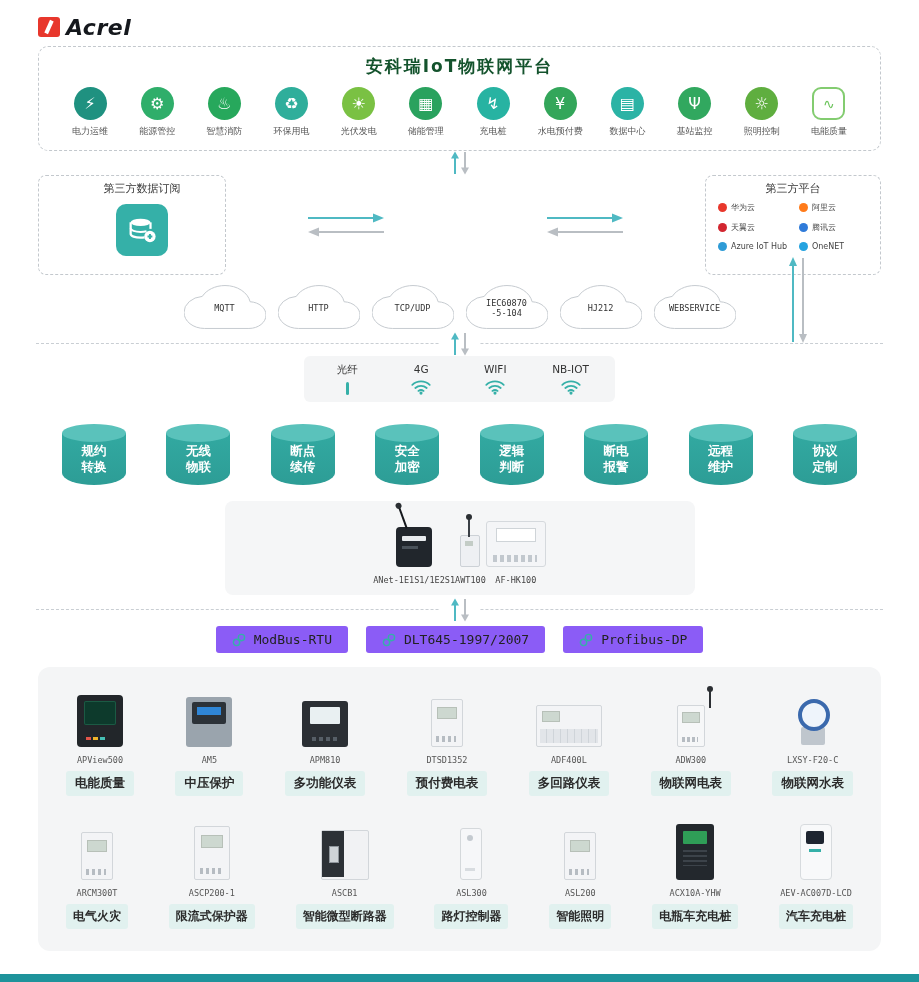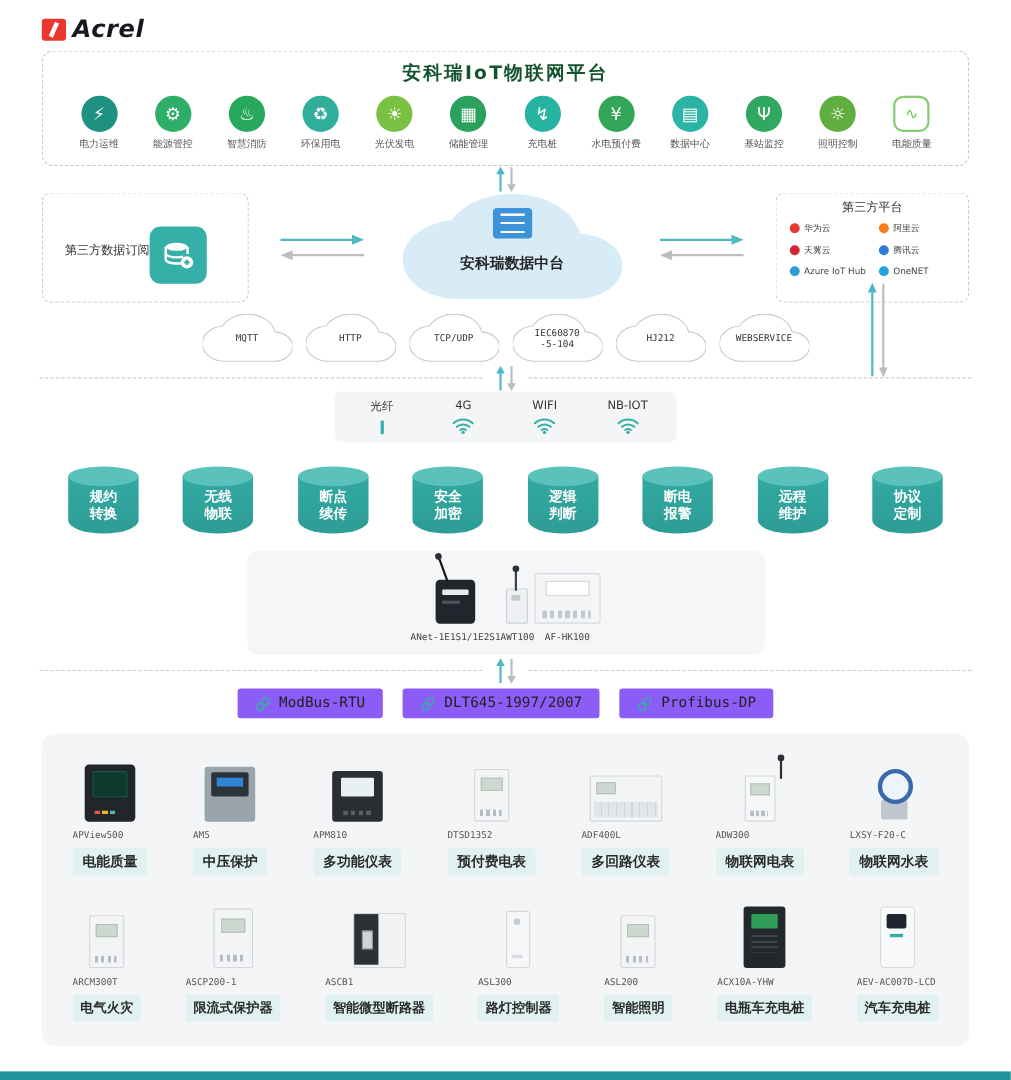--- a/index.html
+++ b/index.html
@@ -20,21 +20,21 @@
   .app{width:58px;display:flex;flex-direction:column;align-items:center;}
   .app-ic{width:33px;height:33px;border-radius:50%;color:#fff;font-size:16px;display:flex;align-items:center;justify-content:center;line-height:1;}
   .app-ic[data-variant="outline"]{background:#fff !important;color:#6fc55f;border:2px solid #83cc70;border-radius:9px;width:29px;height:29px;font-size:14px;}
   .app-lb{margin-top:5px;font-size:9px;color:#555;white-space:nowrap;}
 
   .updown-row{height:24px;margin-top:0;display:flex;justify-content:center;align-items:center;}
   .ud{width:26px;height:24px;display:block;}
 
   
   .middle{margin:0 38px;height:100px;display:flex;align-items:stretch;}
-  .sub-box{width:188px;border:1px dashed #c3c8cd;border-radius:8px;padding-top:5px;display:flex;flex-direction:row;align-items:center;box-sizing:border-box;padding-left:20px;}
+  .sub-box{width:188px;border:1px dashed #c3c8cd;border-radius:8px;padding-top:5px;display:flex;flex-direction:column;align-items:center;box-sizing:border-box;padding-left:20px;}
   .box-title{font-size:11px;color:#333;}
   .db-ic{margin-top:8px;width:52px;height:52px;background:#35b0a8;border-radius:10px;display:flex;align-items:center;justify-content:center;}
   .db-ic svg{width:34px;height:34px;}
   .h-arrows{flex:1;display:flex;align-items:center;justify-content:center;}
   .h-arrows svg{width:80px;height:30px;}
   .cloud-wrap{position:relative;width:212px;height:100px;}
   .bigcloud{position:absolute;left:6px;top:0;width:200px;height:98px;}
   .server-ic{position:absolute;left:50%;top:14px;transform:translateX(-50%);width:36px;height:28px;background:#3d93d8;border-radius:4px;background-image:repeating-linear-gradient(180deg,rgba(255,255,255,.95) 0 2px,transparent 2px 8px);background-size:22px 20px;background-position:7px 5px;background-repeat:no-repeat;}
   .cloud-lb{position:absolute;left:0;right:0;top:56px;text-align:center;font-size:13.5px;font-weight:bold;color:#262626;}
   .tp-box{width:176px;border:1px dashed #c3c8cd;border-radius:8px;padding:5px 8px;box-sizing:border-box;display:flex;flex-direction:column;align-items:center;}
@@ -132,21 +132,21 @@
   
   .bus-row{display:flex;justify-content:center;gap:18px;margin-top:16px;}
   .bus-btn{display:flex;align-items:center;gap:8px;background:#8b5cf6;border-radius:3px;padding:6px 16px;}
   .bus-btn .lb{font-family:"DejaVu Sans Mono","Liberation Mono",monospace;font-size:13px;color:#222;}
   .link-ic{width:14px;height:14px;}
 
   
   .dev-box{margin:14px 38px 0;background:#f4f5f6;border-radius:12px;padding:22px 28px 22px;}
   .dev-row{display:flex;justify-content:space-between;}
   .row2{margin-top:26px;}
-  .dcard{display:flex;flex-direction:column;}
+  .dcard{display:flex;flex-direction:column;align-items:center;}
   .dimg{height:58px;display:flex;align-items:flex-end;justify-content:center;}
   .dmodel{margin:8px 0 6px;font-family:"DejaVu Sans Mono","Liberation Mono",monospace;font-size:8.5px;color:#555;white-space:nowrap;}
   .dchip{background:#e1f1ef;color:#2b2b2b;font-weight:bold;font-size:12.5px;padding:4px 9px;border-radius:3px;white-space:nowrap;}
   .row2 .dchip{font-size:12px;padding:4px 7px;}
 
   .footer-bar{position:absolute;left:0;right:0;bottom:0;height:8px;background:#1e939b;}
   .defs-svg{position:absolute;width:0;height:0;}
 </style>
 </head>
 <body>
@@ -272,27 +272,20 @@
           <circle cx="17.6" cy="16.6" r="4" fill="#fff"></circle>
           <path d="M17.6 14.9v3.4M15.9 16.6h3.4" stroke="#35b0a8" stroke-width="1.4"></path>
         </svg>
       </div>
     </div>
     <div class="h-arrows">
       <svg>
           <use href="#harrsym"></use>
         </svg>
     </div>
-    <div class="cloud-wrap">
-      <svg class="bigcloud">
-          <use href="#cloudsym" fill="#d8ecf8"></use>
-        </svg>
-      <div class="server-ic"></div>
-      <div class="cloud-lb">安科瑞数据中台</div>
-    </div>
     <div class="h-arrows">
       <svg>
           <use href="#harrsym"></use>
         </svg>
     </div>
     <div class="tp-box">
       <div class="box-title">第三方平台</div>
       <div class="providers">
 
           <div class="prov">

